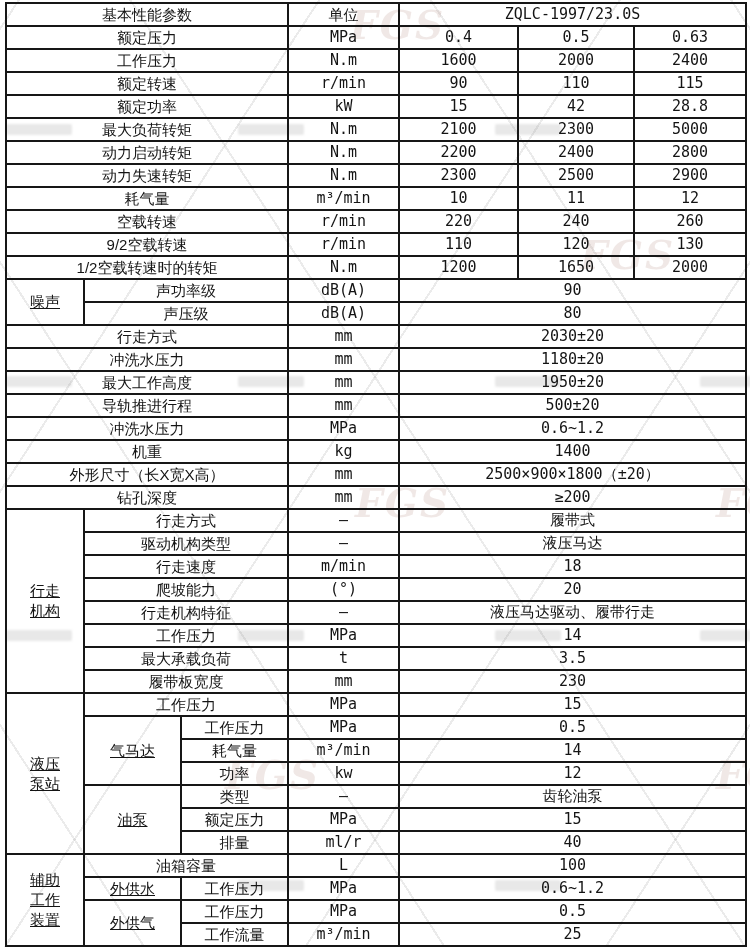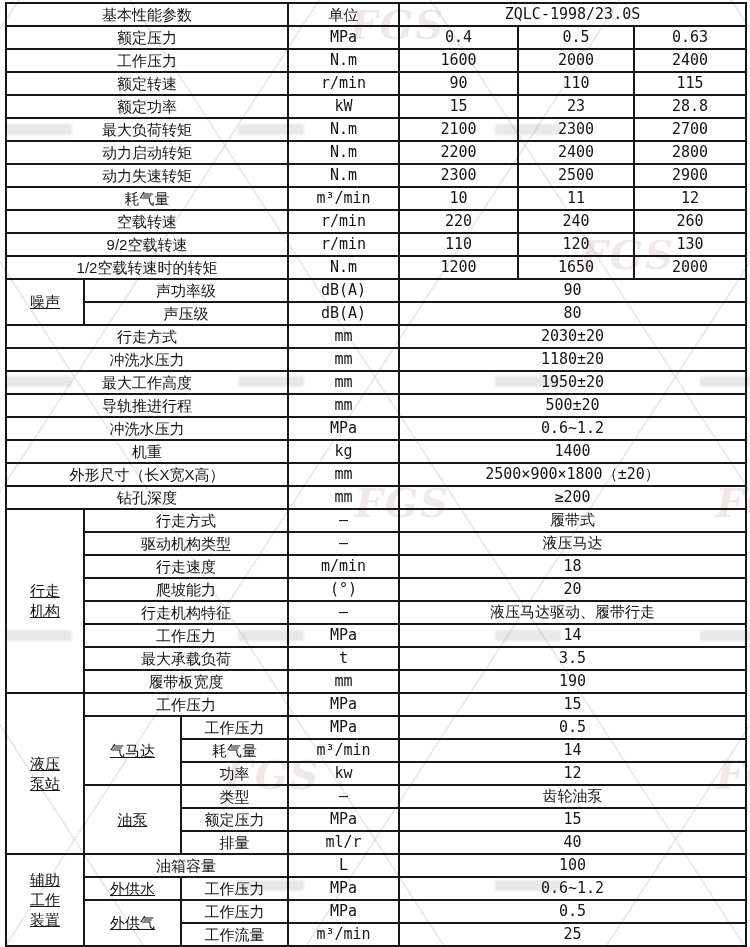--- a/index.html
+++ b/index.html
@@ -105,21 +105,21 @@
       <col class="c3">
       <col class="c4">
     <col class="c5">
       <col class="c6">
       <col class="c7">
   </colgroup>
   <tbody>
   <tr>
     <td colspan="3" class="param-cell">基本性能参数</td>
     <td class="param-cell">单位</td>
-    <td colspan="3" class="value-cell">ZQLC-1998/23.0S</td>
+    <td colspan="3" class="value-cell">ZQLC-1997/23.0S</td>
   </tr>
 
   <tr>
         <td colspan="3" class="param-cell">额定压力</td>
         <td class="unit-cell">MPa</td>
         <td class="value-cell">0.4</td>
         <td class="value-cell">0.5</td>
         <td class="value-cell">0.63</td>
       </tr>
   <tr>
@@ -133,29 +133,29 @@
         <td colspan="3" class="param-cell">额定转速</td>
         <td class="unit-cell">r/min</td>
         <td class="value-cell">90</td>
         <td class="value-cell">110</td>
         <td class="value-cell">115</td>
       </tr>
   <tr>
         <td colspan="3" class="param-cell">额定功率</td>
         <td class="unit-cell">kW</td>
         <td class="value-cell">15</td>
-        <td class="value-cell">23</td>
+        <td class="value-cell">42</td>
         <td class="value-cell">28.8</td>
       </tr>
   <tr>
         <td colspan="3" class="param-cell">最大负荷转矩</td>
         <td class="unit-cell">N.m</td>
         <td class="value-cell">2100</td>
         <td class="value-cell">2300</td>
-        <td class="value-cell">2700</td>
+        <td class="value-cell">5000</td>
       </tr>
   <tr>
         <td colspan="3" class="param-cell">动力启动转矩</td>
         <td class="unit-cell">N.m</td>
         <td class="value-cell">2200</td>
         <td class="value-cell">2400</td>
         <td class="value-cell">2800</td>
       </tr>
   <tr>
         <td colspan="3" class="param-cell">动力失速转矩</td>
@@ -279,21 +279,21 @@
         <td colspan="3" class="value-cell">14</td>
       </tr>
   <tr>
         <td colspan="2" class="param-cell">最大承载负荷</td>
         <td class="unit-cell">t</td>
         <td colspan="3" class="value-cell">3.5</td>
       </tr>
   <tr>
         <td colspan="2" class="param-cell">履带板宽度</td>
         <td class="unit-cell">mm</td>
-        <td colspan="3" class="value-cell">190</td>
+        <td colspan="3" class="value-cell">230</td>
       </tr>
 
   <tr>
         <td rowspan="7" class="group-cell">液压
 泵站</td>
         <td colspan="2" class="param-cell">工作压力</td>
         <td class="unit-cell">MPa</td>
         <td colspan="3" class="value-cell">15</td>
       </tr>
   <tr>

